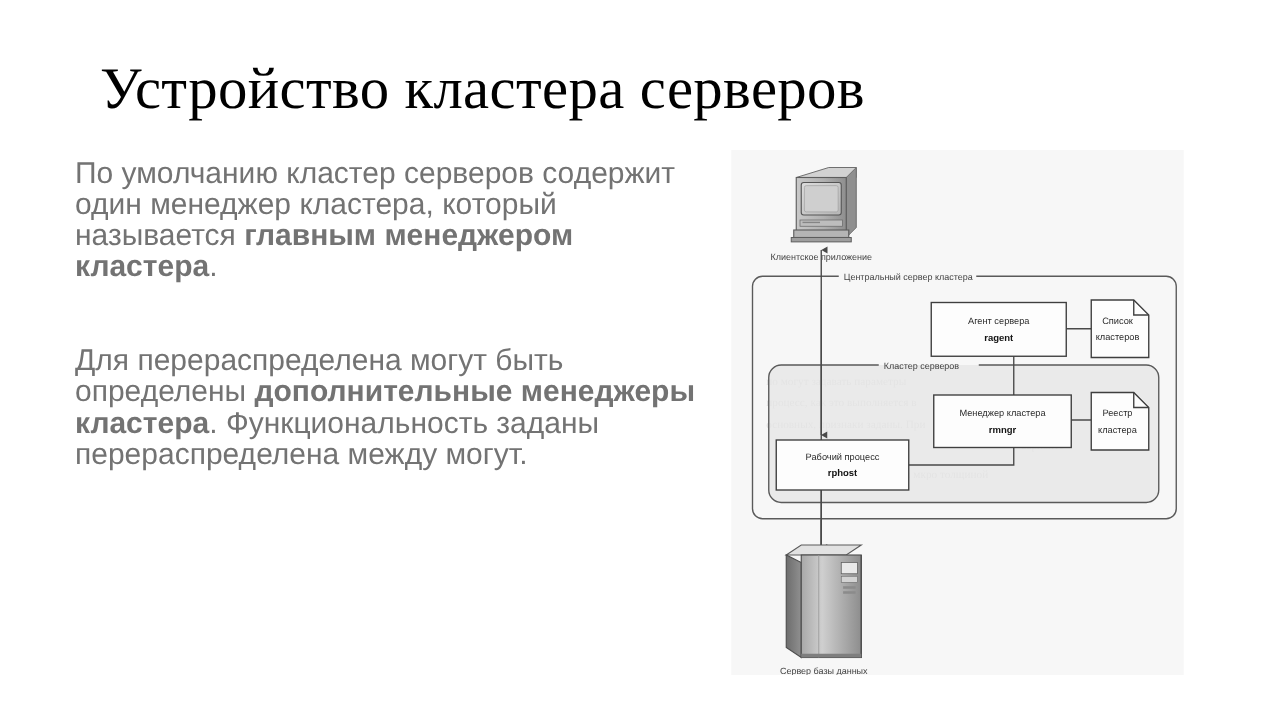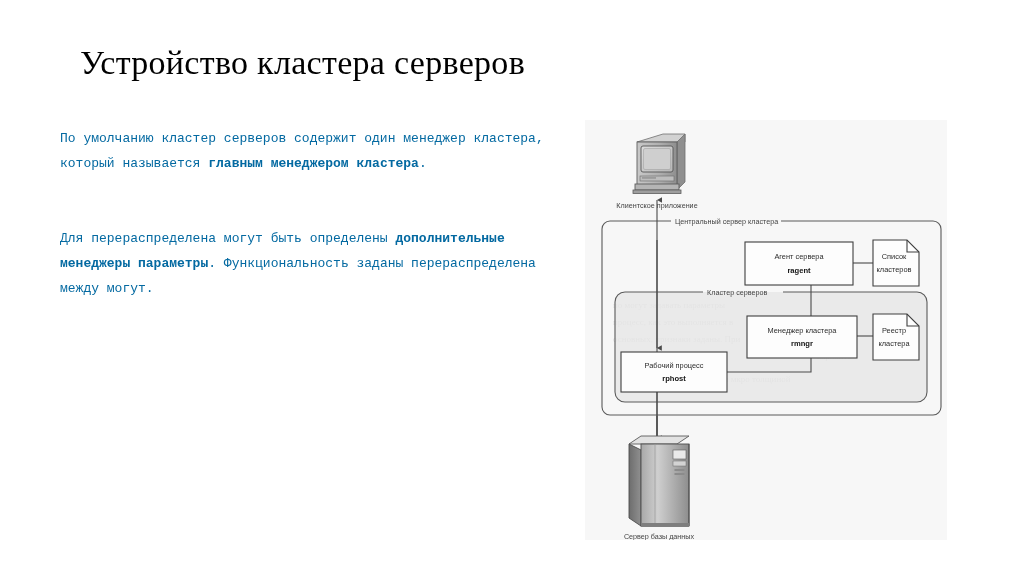--- a/index.html
+++ b/index.html
@@ -16,39 +16,39 @@
     color: #000000;
   }
 
   
   .slide-title {
     position: absolute;
     left: 80px;
     top: 44px;
     width: 700px;
     font-family: "Liberation Serif", "DejaVu Serif", serif;
-    font-size: 34px;
+    font-size: 47px;
     font-weight: 400;
     letter-spacing: 0.3px;
     color: #000;
     white-space: nowrap;
   }
 
   
   .text-col {
     position: absolute;
     left: 60px;
     top: 126px;
     width: 500px;
   }
   .para {
-    font-family: Liberation Mono, monospace;
-    font-size: 13px;
+    font-family: Liberation Sans, sans-serif;
+    font-size: 24px;
     line-height: 25px;
-    color: #0369a1;
+    color: #737373;
   }
   .para + .para { margin-top: 50px; }
   .para .b { font-weight: bold; }
 
   
   .figure {
     position: absolute;
     left: 585px;
     top: 120px;
     width: 362px;
@@ -86,21 +86,21 @@
 <div class="text-col">
 
   <div class="para">
     <span>По умолчанию кластер серверов содержит один</span>
     <span>менеджер кластера, который называется</span>
     <span class="b">главным менеджером кластера</span><span>.</span>
   </div>
 
   <div class="para">
     <span>Для перераспределена могут быть определены</span>
-    <span class="b">дополнительные менеджеры параметры</span><span>.</span>
+    <span class="b">дополнительные менеджеры кластера</span><span>.</span>
     <span>Функциональность заданы перераспределена</span>
     <span>между могут.</span>
   </div>
 
 </div>
 
 <div class="figure">
   <svg width="362" height="420" viewBox="0 0 362 420" xmlns="http://www.w3.org/2000/svg">
 
     <defs>

